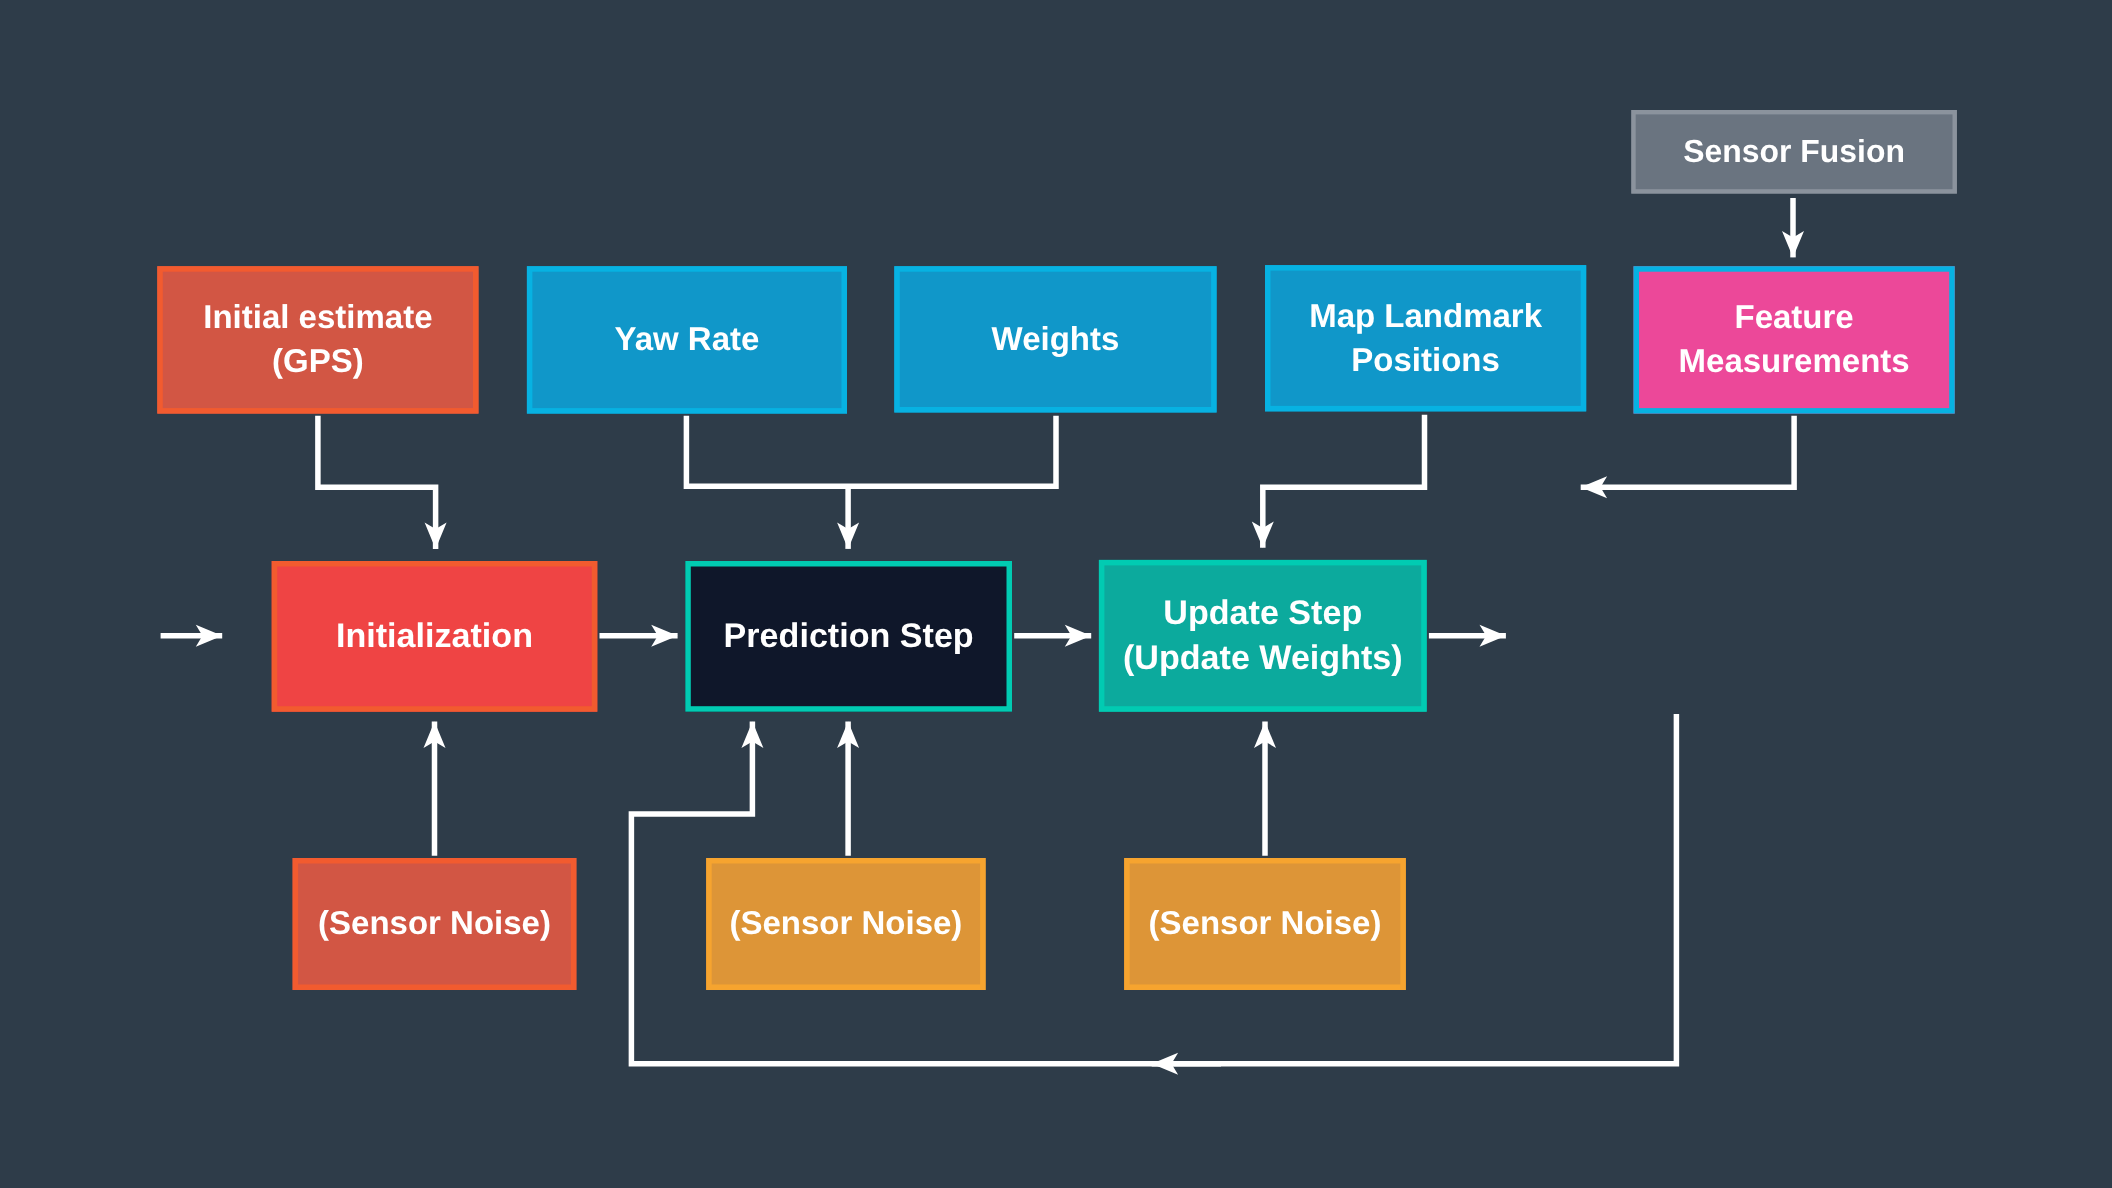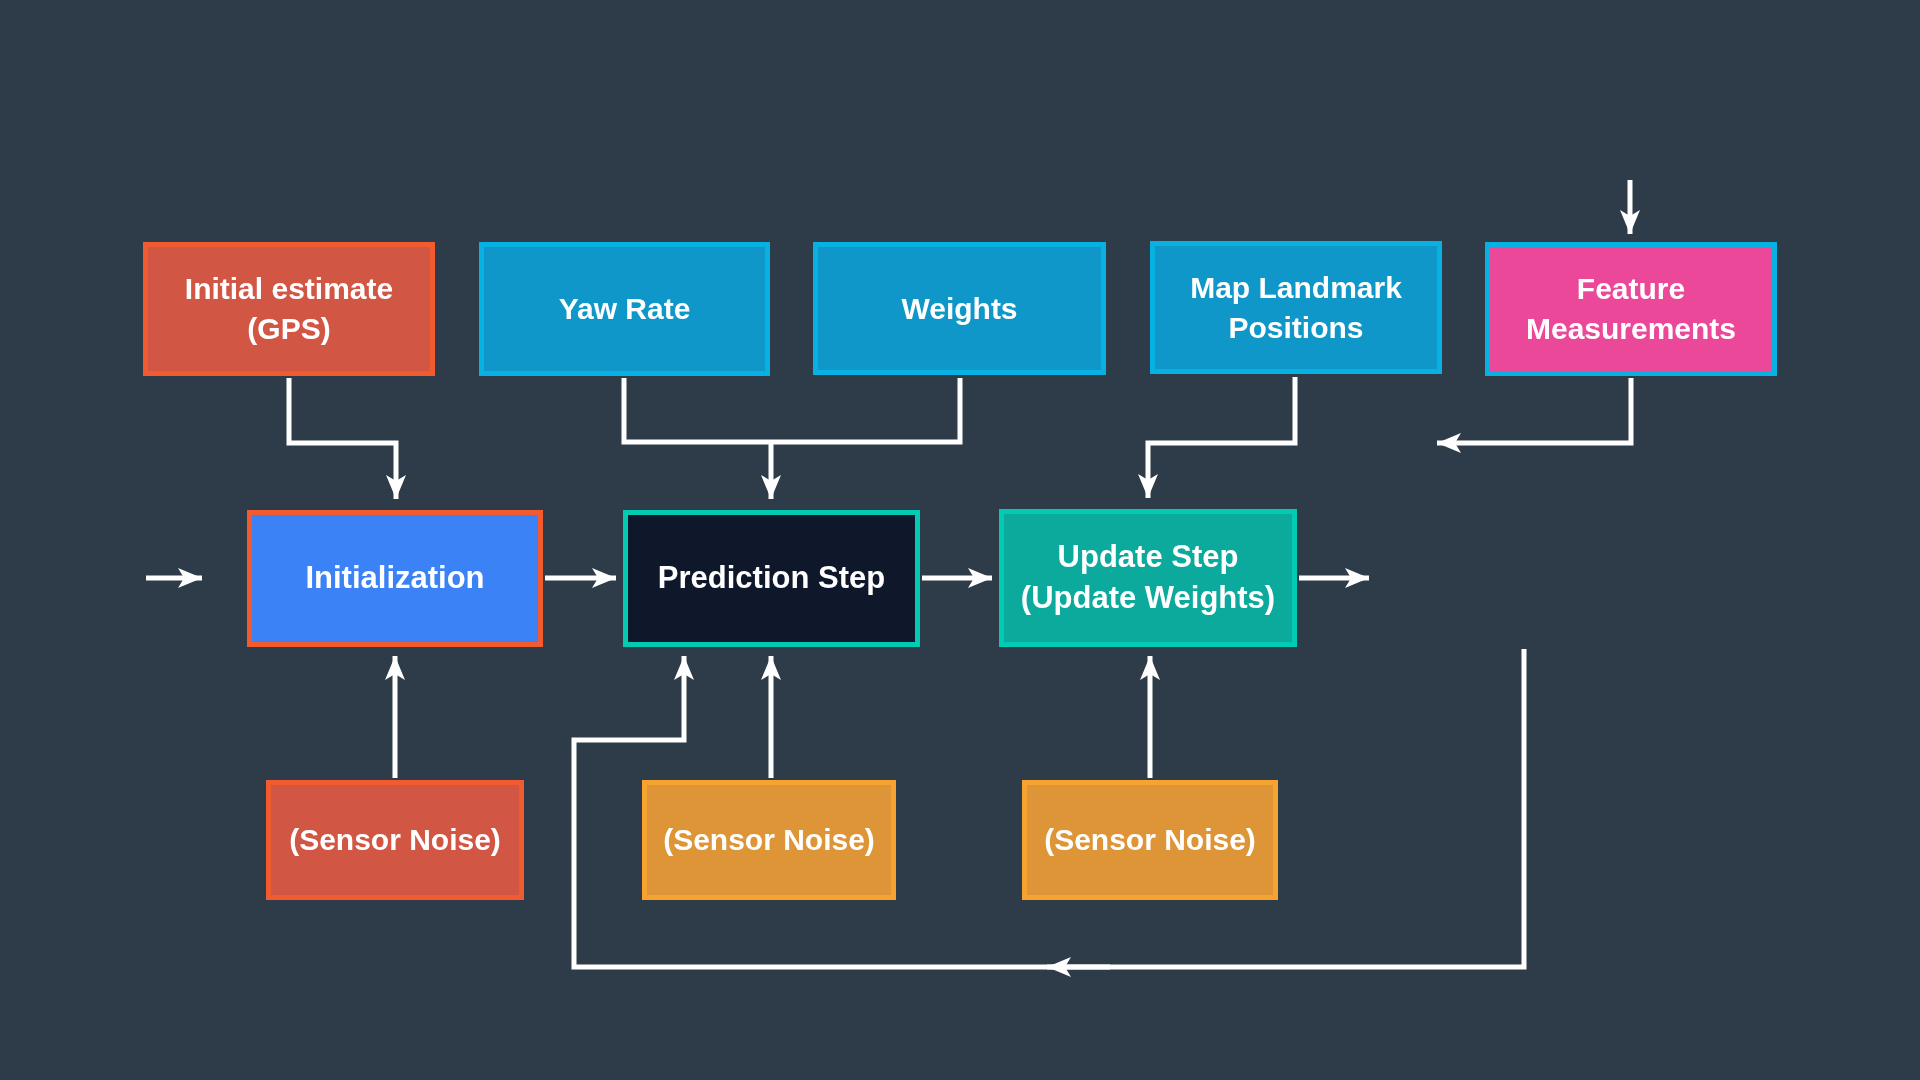--- a/index.html
+++ b/index.html
@@ -65,20 +65,23 @@
     <path d="M545,578 L616,578" marker-end="url(#arrowhead)"></path>
     <path d="M922,578 L992,578" marker-end="url(#arrowhead)"></path>
     <path d="M1299,578 L1369,578" marker-end="url(#arrowhead)"></path>
     <path d="M395,778 L395,656" marker-end="url(#arrowhead)"></path>
     <path d="M771,778 L771,656" marker-end="url(#arrowhead)"></path>
     <path d="M1150,778 L1150,656" marker-end="url(#arrowhead)"></path>
     <path d="M1524,649 L1524,967 L574,967 L574,740 L684,740 L684,656" marker-end="url(#arrowhead)"></path>
     <path d="M1110,967 L1047,967" marker-end="url(#arrowhead)"></path>
   </svg>
 
+  <div class="node" id="n-sensor-fusion" style="background-color: rgb(106, 116, 128); border-color: rgb(139, 147, 157);">
+    <span>Sensor Fusion</span>
+  </div>
 
   <div class="node" id="n-initial-estimate" style="background-color: rgb(210, 86, 68); border-color: rgb(242, 91, 47);">
     <span>Initial estimate
 (GPS)</span>
   </div>
 
   <div class="node" id="n-yaw-rate" style="background-color: rgb(16, 151, 201); border-color: rgb(7, 178, 226);">
     <span>Yaw Rate</span>
   </div>
 
@@ -89,21 +92,21 @@
   <div class="node" id="n-map-landmarks" style="background-color: rgb(16, 151, 201); border-color: rgb(7, 178, 226);">
     <span>Map Landmark
 Positions</span>
   </div>
 
   <div class="node" id="n-feature-meas" style="background-color: #ec4899; border-color: rgb(7, 178, 226);">
     <span>Feature
 Measurements</span>
   </div>
 
-  <div class="node process" id="n-initialization" style="background-color: #3b82f6; border-color: rgb(242, 91, 47);">
+  <div class="node process" id="n-initialization" style="background-color: #ef4444; border-color: rgb(242, 91, 47);">
     <span>Initialization</span>
   </div>
 
   <div class="node process" id="n-prediction-step" style="background-color: #0f172a; border-color: rgb(1, 203, 178);">
     <span>Prediction Step</span>
   </div>
 
   <div class="node process" id="n-update-step" style="background-color: rgb(12, 170, 157); border-color: rgb(1, 203, 178);">
     <span>Update Step
 (Update Weights)</span>

